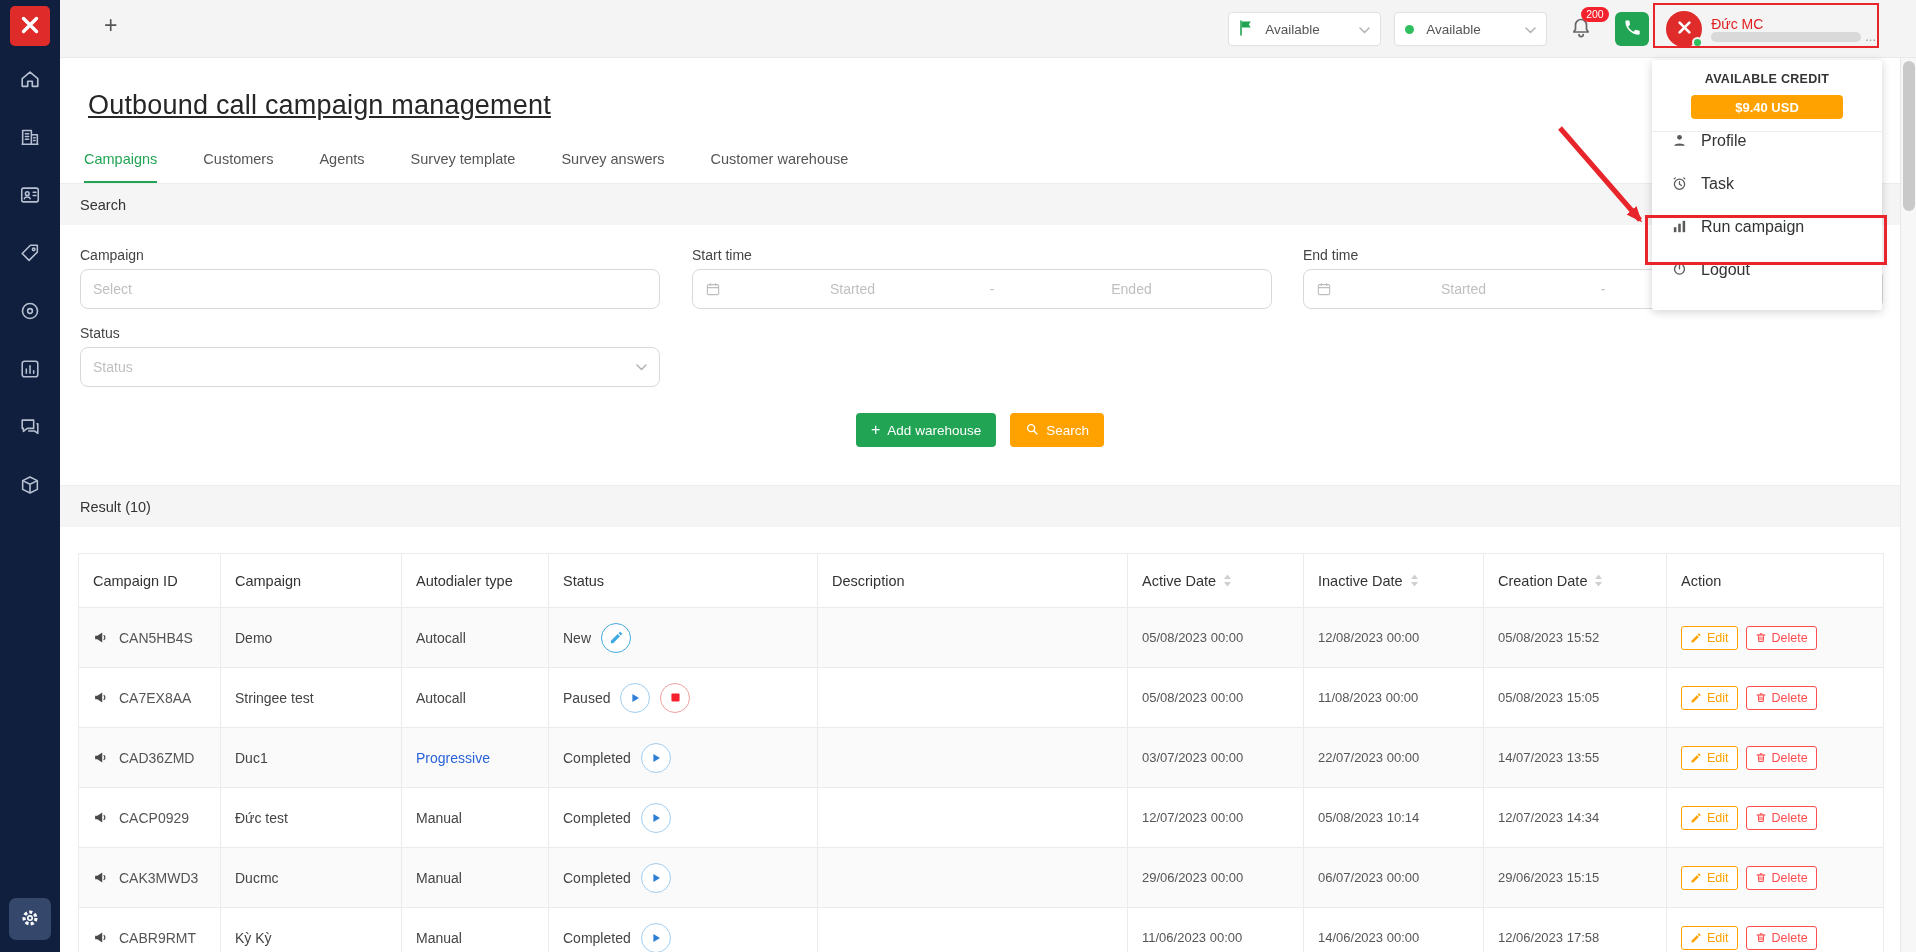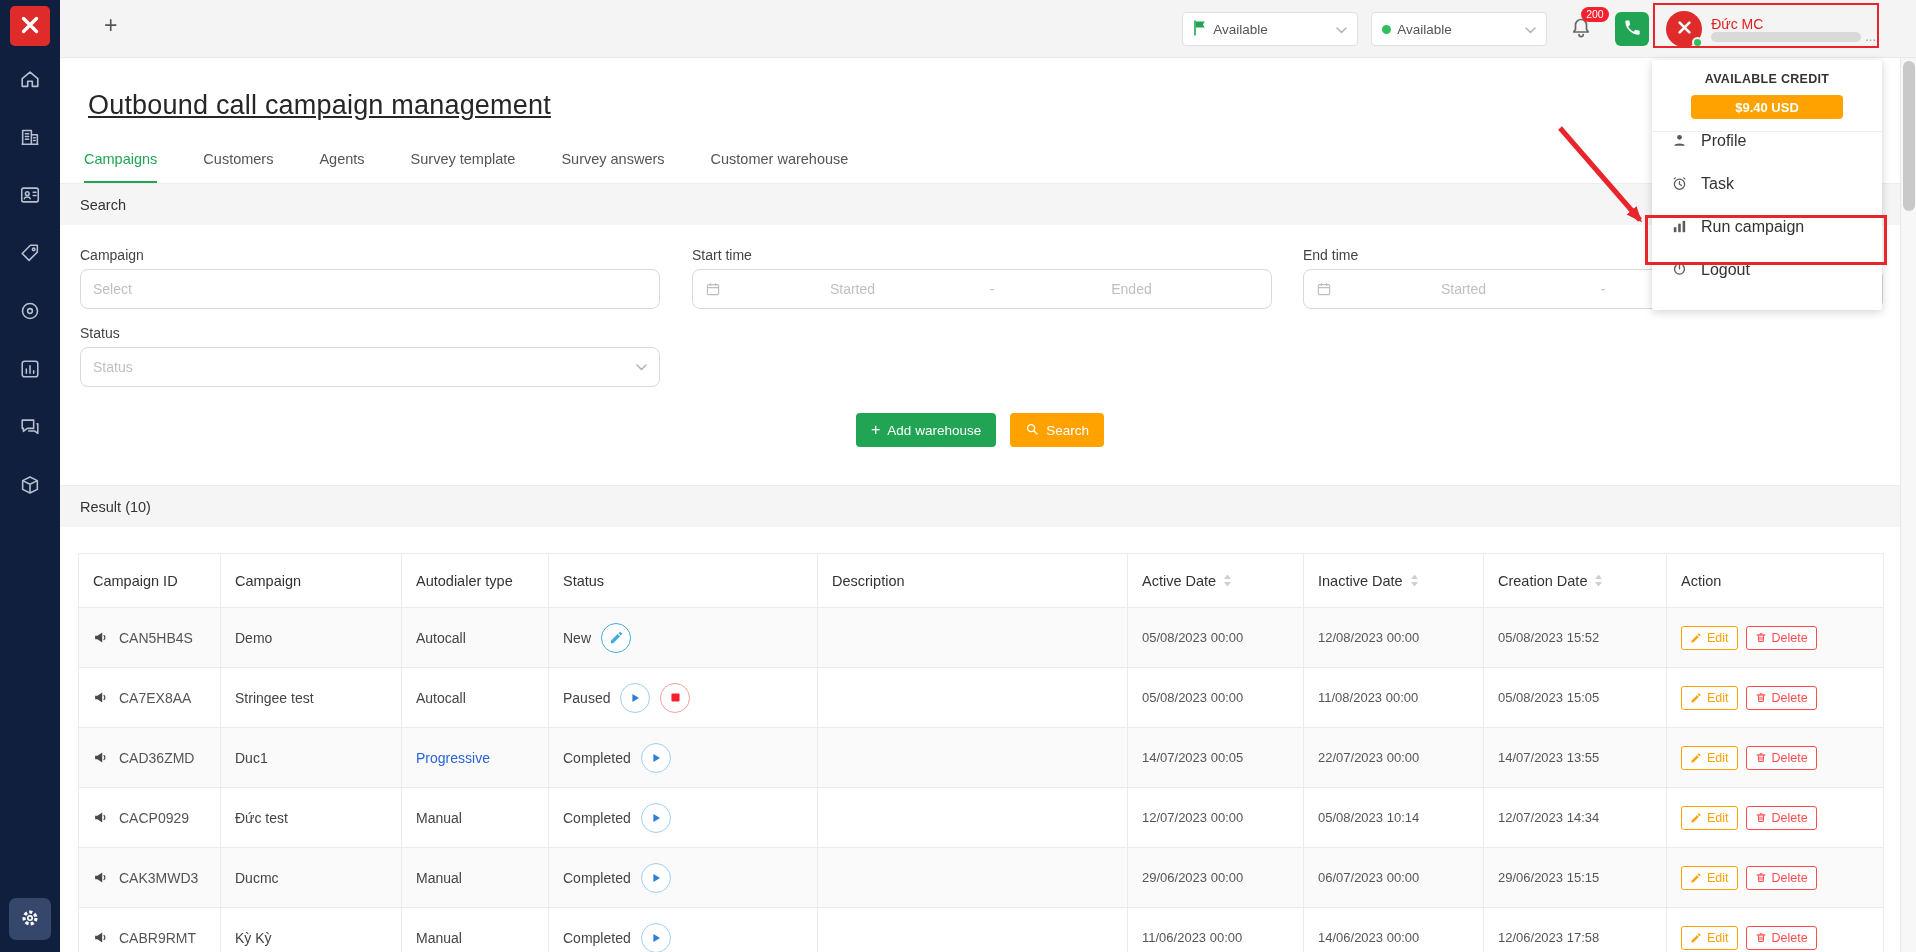--- a/index.html
+++ b/index.html
@@ -21,22 +21,22 @@
   .side-nav { display:flex; flex-direction:column; align-items:center; gap:34px; margin-top:22px; flex:1; }
   .side-item { width:24px; height:24px; display:flex; align-items:center; justify-content:center; cursor:pointer; opacity:.9; }
   .side-gear { width:42px; height:42px; background:#35486b; border-radius:7px; margin-bottom:12px;
     display:flex; align-items:center; justify-content:center; cursor:pointer; }
 
   
   .topbar { position:absolute; left:60px; top:0; width:1856px; height:58px; background:#f4f4f5;
     border-bottom:1px solid #e9e9e9; z-index:10; }
   .tb-plus { position:absolute; left:44px; top:12px; font-size:23px; color:#555; cursor:pointer; }
   .tb-right { position:absolute; right:40px; top:0; height:58px; display:flex; align-items:center; gap:13px; }
-  .presence { width:176px; height:34px; background:#fff; border:1px solid #e0e0e0; border-radius:4px;
-    display:flex; align-items:center; gap:6px; padding:0 10px; cursor:pointer; }
+  .presence { width:153px; height:34px; background:#fff; border:1px solid #e0e0e0; border-radius:4px;
+    display:flex; align-items:center; gap:12px; padding:0 10px; cursor:pointer; }
   .presence .lbl { flex:1; font-size:13.5px; color:#555; }
   .dot { width:9px; height:9px; border-radius:50%; background:#2fbf5f; }
   .bell-wrap { position:relative; width:26px; height:26px; margin:0 8px; cursor:pointer; display:flex; align-items:center; justify-content:center; }
   .badge { position:absolute; top:-9px; left:13px; background:var(--red); color:#fff; font-size:10.5px;
     padding:1px 5px; border-radius:9px; line-height:13px; }
   .phone-btn { width:34px; height:34px; border-radius:6px; background:var(--green);
     display:flex; align-items:center; justify-content:center; cursor:pointer; }
   .user { display:flex; align-items:center; gap:9px; padding-left:4px; cursor:pointer; }
   .avatar { position:relative; width:36px; height:36px; border-radius:50%; background:var(--brand-red);
     display:flex; align-items:center; justify-content:center; flex:none; }
@@ -504,21 +504,21 @@
               <span class="status-wrap">
                 <span>Completed</span>
                 <span class="st-circle st-play">
                   <svg width="14" height="14" viewBox="0 0 24 24" fill="#2f7fd6">
                     <path d="M7.5 5.2l11.5 6.8-11.5 6.8z"></path>
                   </svg>
                 </span>
               </span>
             </td>
     <td></td>
-    <td class="date-cell">14/07/2023 00:05</td>
+    <td class="date-cell">03/07/2023 00:00</td>
     <td class="date-cell">22/07/2023 00:00</td>
     <td class="date-cell">14/07/2023 13:55</td>
     <td><span class="act-btn act-edit">
                 <span>
                   <svg width="12" height="12" viewBox="0 0 24 24" fill="#ffa200">
                     <path d="M3 17.3V21h3.7L17.6 10.1l-3.7-3.7L3 17.3zM20.8 6.9c.4-.4.4-1 0-1.4l-2.3-2.3c-.4-.4-1-.4-1.4 0l-1.8 1.8 3.7 3.7 1.8-1.8z"></path>
                   </svg>
                 </span>
                 <span>Edit</span>
               </span><span class="act-btn act-del">

